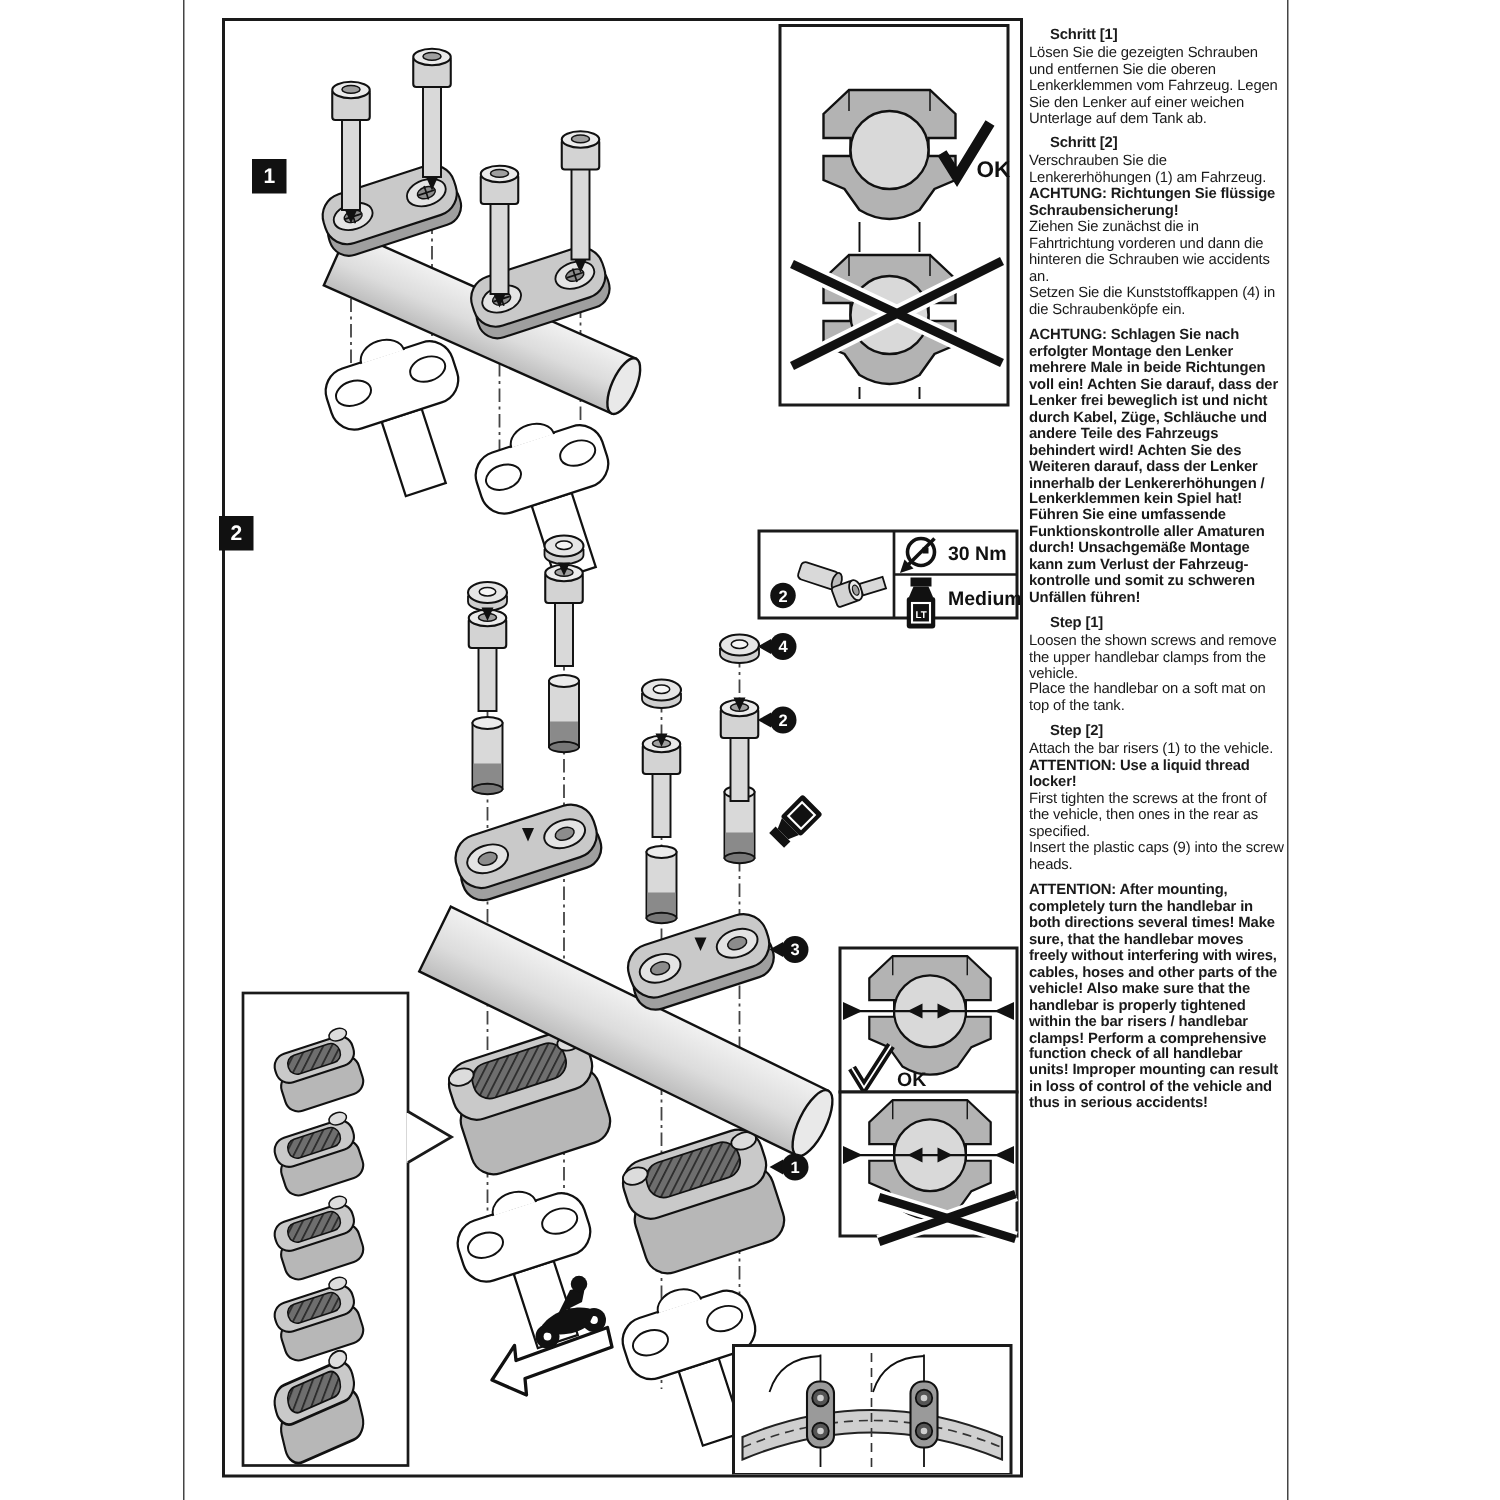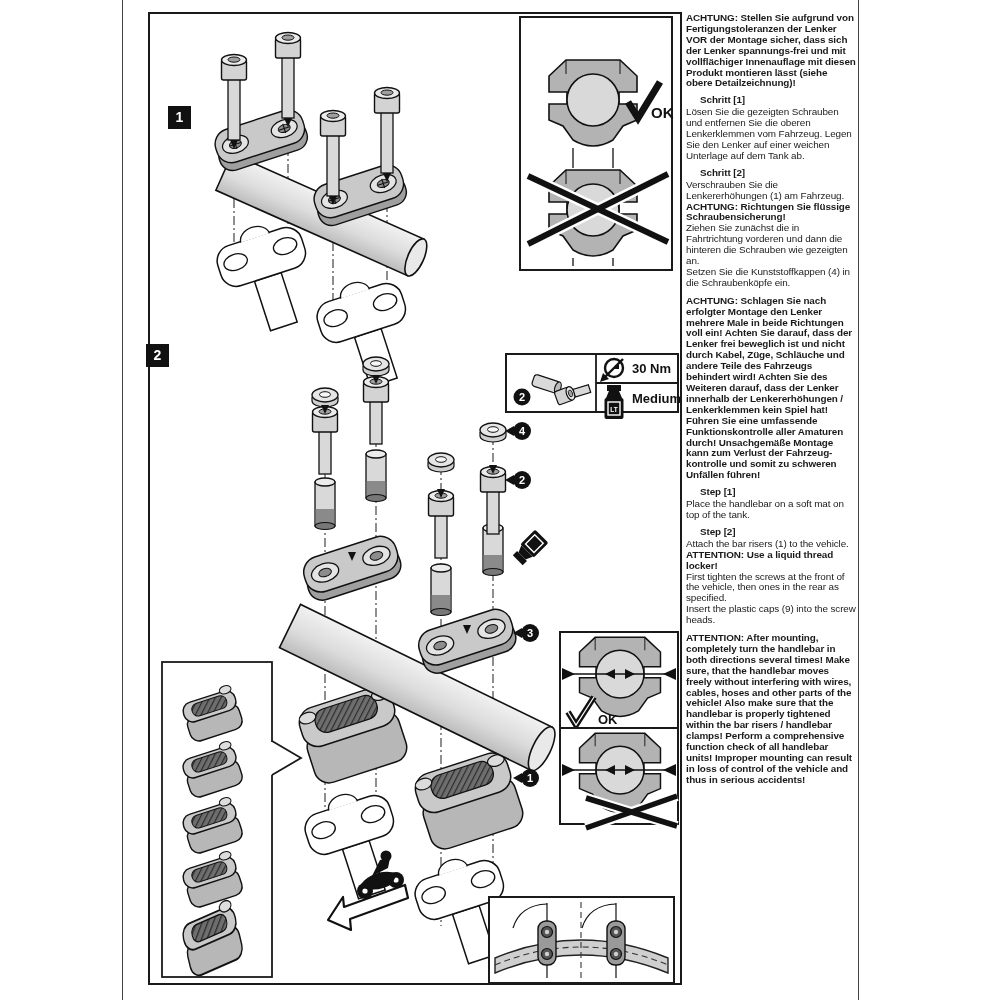--- a/index.html
+++ b/index.html
@@ -408,31 +408,31 @@
           <circle cx="236" cy="842" r="5.5"></circle>
         </g>
       </g>
     </svg>
 
     <div class="badge" style="left:18px;top:92px">1</div>
     <div class="badge" style="left:-4px;top:330px">2</div>
   </div>
 
   <div class="textcol">
-    <p class="b">ACHTUNG: Stellen Sie aufgrund von Fertigungstoleranzen der Lenker VOR der Montage sicher, dass sich der Lenker spannungs-frei und mit vollflächiger Innenauflage mit diesen Produkt montieren lässt (siehe obere Detailzeichnung)!</p>
     <p class="h">Schritt [1]</p>
     <p>Lösen Sie die gezeigten Schrauben und entfernen Sie die oberen Lenkerklemmen vom Fahrzeug. Legen Sie den Lenker auf einer weichen Unterlage auf dem Tank ab.</p>
     <p class="h">Schritt [2]</p>
     <p class="m0">Verschrauben Sie die Lenkererhöhungen (1) am Fahrzeug.</p>
     <p class="b m0">ACHTUNG: Richtungen Sie flüssige Schraubensicherung!</p>
-    <p class="m0">Ziehen Sie zunächst die in Fahrtrichtung vorderen und dann die hinteren die Schrauben wie gezeigten an.</p>
+    <p class="m0">Ziehen Sie zunächst die in Fahrtrichtung vorderen und dann die hinteren die Schrauben wie accidents an.</p>
     <p>Setzen Sie die Kunststoffkappen (4) in die Schraubenköpfe ein.</p>
     <p class="b" style="margin-top:7px">ACHTUNG: Schlagen Sie nach erfolgter Montage den Lenker mehrere Male in beide Richtungen voll ein! Achten Sie darauf, dass der Lenker frei beweglich ist und nicht durch Kabel, Züge, Schläuche und andere Teile des Fahrzeugs behindert wird! Achten Sie des Weiteren darauf, dass der Lenker innerhalb der Lenkererhöhungen / Lenkerklemmen kein Spiel hat! Führen Sie eine umfassende Funktionskontrolle aller Amaturen durch! Unsachgemäße Montage kann zum Verlust der Fahrzeug-kontrolle und somit zu schweren Unfällen führen!</p>
 
     <p class="h">Step [1]</p>
+    <p class="m0">Loosen the shown screws and remove the upper handlebar clamps from the vehicle.</p>
     <p>Place the handlebar on a soft mat on top of the tank.</p>
     <p class="h">Step [2]</p>
     <p class="m0">Attach the bar risers (1) to the vehicle.</p>
     <p class="b m0">ATTENTION: Use a liquid thread locker!</p>
     <p class="m0">First tighten the screws at the front of the vehicle, then ones in the rear as specified.</p>
     <p>Insert the plastic caps (9) into the screw heads.</p>
     <p class="b" style="margin-top:7px">ATTENTION: After mounting, completely turn the handlebar in both directions several times! Make sure, that the handlebar moves freely without interfering with wires, cables, hoses and other parts of the vehicle! Also make sure that the handlebar is properly tightened within the bar risers / handlebar clamps! Perform a comprehensive function check of all handlebar units! Improper mounting can result in loss of control of the vehicle and thus in serious accidents!</p>
   </div>
 </div>
 

